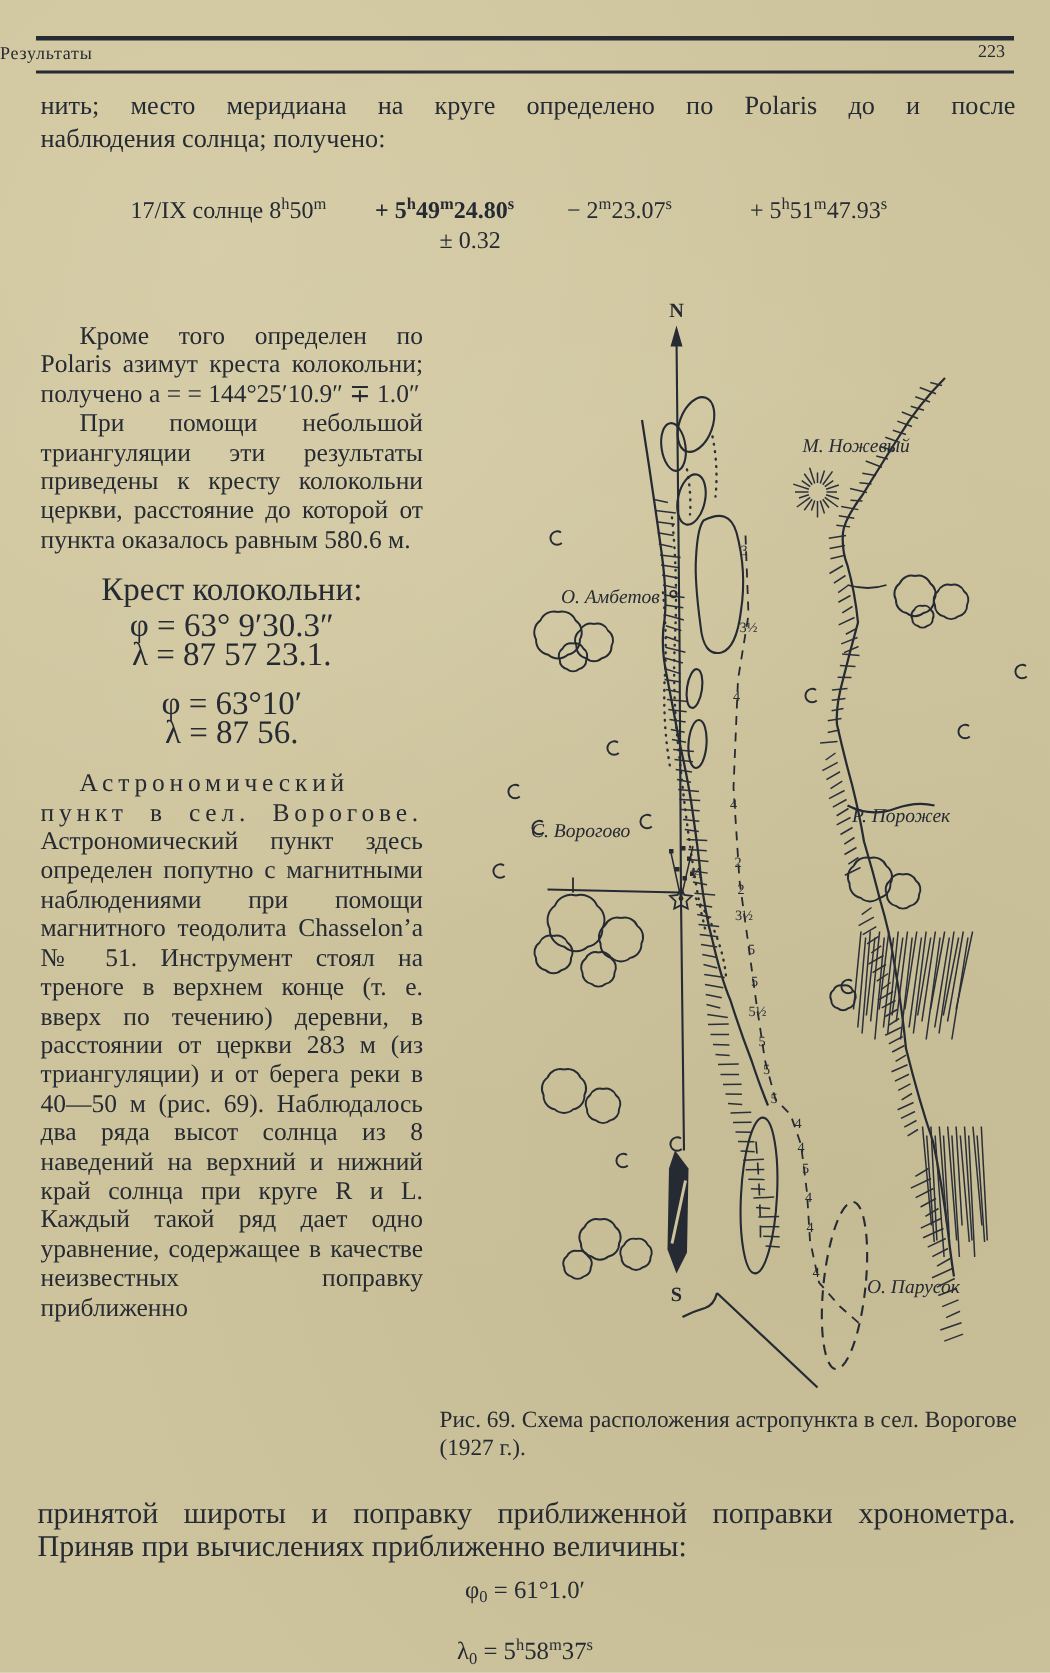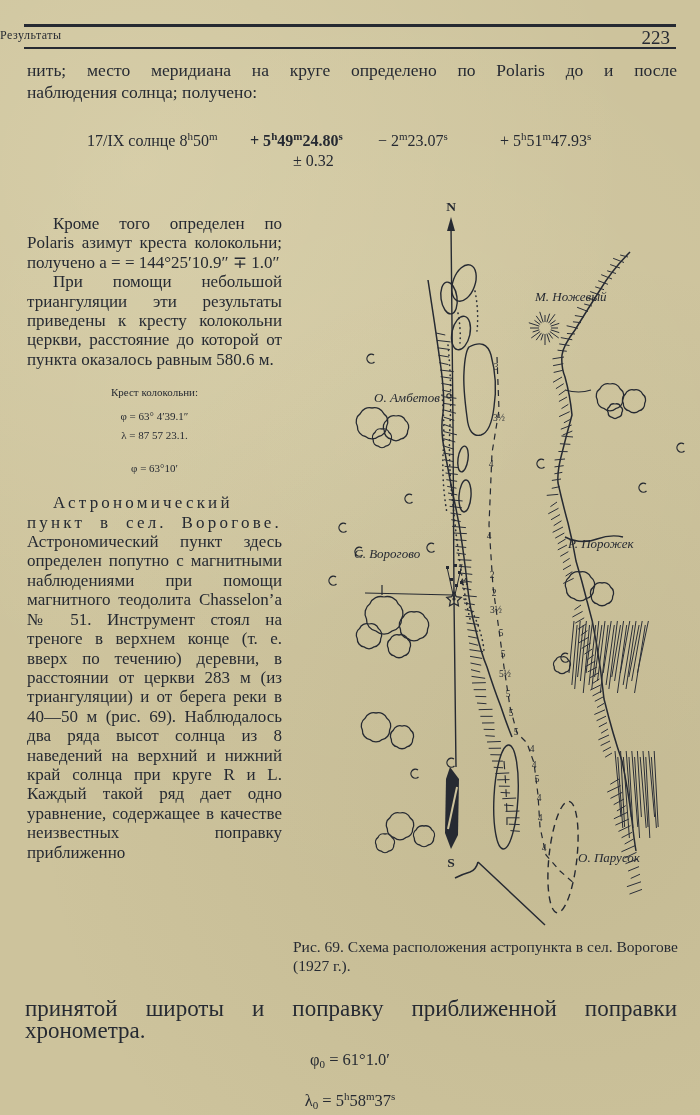--- a/index.html
+++ b/index.html
@@ -9,37 +9,37 @@
     background-image:
       radial-gradient(circle at 20% 15%, rgba(255,250,220,.18), rgba(0,0,0,0) 45%),
       radial-gradient(circle at 80% 70%, rgba(120,110,70,.10), rgba(0,0,0,0) 55%),
       radial-gradient(circle at 55% 40%, rgba(255,255,230,.08), rgba(0,0,0,0) 60%);
     font-family:"Liberation Serif","DejaVu Serif",serif;
     color:#262a32;
   }
   .rule-thick{position:absolute;left:24px;width:652px;top:24px;height:3px;background:#262a32;}
   .rule-thin{position:absolute;left:24px;width:652px;top:47px;height:1.5px;background:#262a32;}
   .hdr-title{position:absolute;left:0;width:700px;top:28px;text-align:left;font-size:12px;letter-spacing:.5px;}
-  .hdr-num{position:absolute;right:30px;top:27px;font-size:19px;}
+  .hdr-num{position:absolute;right:30px;top:27px;font-size:12px;}
   .introline{position:absolute;left:27px;width:650px;font-size:17.5px;line-height:21px;}
   .just{text-align:justify;text-align-last:justify;}
   .eq{position:absolute;font-size:16px;white-space:nowrap;}
   .eq sup{font-size:11px;vertical-align:6px;letter-spacing:0;}
   .leftcol{position:absolute;left:27px;top:203px;width:255px;font-size:17px;line-height:19.4px;text-align:justify;margin-top:11px;}
   .leftcol p{margin:0;}
   .indent{text-indent:26px;}
   .gap14{margin-top:14px !important;}
   .gap15{margin-top:15px !important;}
   .gap5{margin-top:5px !important;}
   .center{text-align:center;text-align-last:center;}
-  .coord{font-size:11px;line-height:19px;}
+  .coord{font-size:22px;line-height:19px;}
   .lead{letter-spacing:3.2px;}
   .mapwrap{position:absolute;left:312px;top:195px;width:388px;height:740px;}
   .caption{position:absolute;left:293px;top:938px;width:394px;text-align:left;font-size:15.5px;line-height:18.5px;}
-  .bottomp{position:absolute;left:25px;top:998px;width:652px;font-size:23px;line-height:22px;}
+  .bottomp{position:absolute;left:25px;top:998px;width:652px;font-size:20px;line-height:22px;}
   .botline2{text-align:left;}
   .formulas{position:absolute;left:0;top:1044px;width:700px;text-align:center;font-size:16.5px;line-height:32px;}
   .formulas .eqc sup{font-size:11px;vertical-align:6px;}
   .formulas .eqc sub{font-size:11px;vertical-align:-3px;}
   svg text{font-family:"Liberation Serif","DejaVu Serif",serif;}
   .maplabel{font-style:italic;font-size:13px;fill:#262a32;}
   .sound{font-size:9.5px;fill:#262a32;}
   .ns{font-size:13.5px;fill:#262a32;font-weight:bold;}
 </style>
 </head>
@@ -58,23 +58,24 @@
   <div class="eq" style="left:87px;top:130px;"><span>17/IX солнце 8</span><sup>h</sup><span>50</span><sup>m</sup></div>
   <div class="eq" style="left:250px;top:130px;font-weight:bold;"><span>+ 5</span><sup>h</sup><span>49</span><sup>m</sup><span>24.80</span><sup>s</sup></div>
   <div class="eq" style="left:293px;top:152px;">± 0.32</div>
   <div class="eq" style="left:378px;top:130px;"><span>− 2</span><sup>m</sup><span>23.07</span><sup>s</sup></div>
   <div class="eq" style="left:500px;top:130px;"><span>+ 5</span><sup>h</sup><span>51</span><sup>m</sup><span>47.93</span><sup>s</sup></div>
 
   <div class="leftcol">
     <p class="indent">Кроме того определен по Polaris азимут креста колокольни; получено a = = 144°25′10.9″ ∓ 1.0″</p>
     <p class="indent">При помощи небольшой триангуляции эти результаты приведены к кресту колокольни церкви, расстояние до которой от пункта оказалось равным 580.6 м.</p>
     <p class="center coord gap14">Крест колокольни:</p>
-    <p class="center coord gap5">φ = 63° 4′39.1″</p>
+    <p class="center coord gap5">φ = 63° 9′30.3″</p>
     <p class="center coord">λ = 87 57 23.1.</p>
     <p class="center coord gap14">φ = 63°10′</p>
+    <p class="center coord">λ = 87 56.</p>
     <p class="indent gap15"><span class="lead">Астрономический пункт в сел. Ворогове.</span> <span>Астрономический пункт здесь определен попутно с магнитными наблюдениями при помощи магнитного теодолита Chasselon’a № 51. Инструмент стоял на треноге в верхнем конце (т. е. вверх по течению) деревни, в расстоянии от церкви 283 м (из триангуляции) и от берега реки в 40—50 м (рис. 69). Наблюдалось два ряда высот солнца из 8 наведений на верхний и нижний край солнца при круге R и L. Каждый такой ряд дает одно уравнение, содержащее в качестве неизвестных поправку приближенно</span></p>
   </div>
 
   <div class="mapwrap">
     <svg width="388" height="740" viewBox="0 0 388 740">
       <g id="gStipple" stroke="#2b2f38" stroke-width="1.6" fill="none" stroke-linecap="round" stroke-dasharray="0.5 4.5">
         <path d="M136,150 q4,40 2,80 q-2,40 3,80 q4,40 9,72 q4,26 8,42"></path>
         <path d="M130,200 q3,30 1,60 q-1,30 4,58"></path>
         <path d="M146,118 q3,16 2,30"></path>
         <path d="M152,404 q8,10 14,26 q5,14 6,26"></path>
@@ -428,20 +429,21 @@
         <text class="maplabel" x="256" y="353">Р. Порожек</text>
         <text class="maplabel" x="266" y="667">О. Парусок</text>
       </g>
     </svg>
   </div>
 
   <div class="caption">Рис. 69. Схема расположения астропункта в сел. Ворогове (1927 г.).</div>
 
   <div class="bottomp">
     <div class="just">принятой широты и поправку приближенной поправки хронометра.</div>
+    <div class="botline2">Приняв при вычислениях приближенно величины:</div>
   </div>
 
   <div class="formulas">
     <div class="eqc"><span>φ</span><sub>0</sub><span> = 61°1.0′</span></div>
     <div class="eqc"><span>λ</span><sub>0</sub><span> = 5</span><sup>h</sup><span>58</span><sup>m</sup><span>37</span><sup>s</sup></div>
   </div>
 
 </div>
 
 </body></html>

